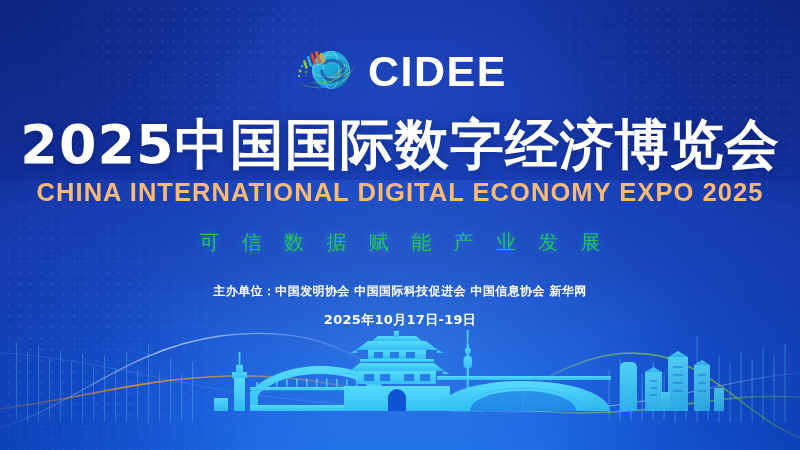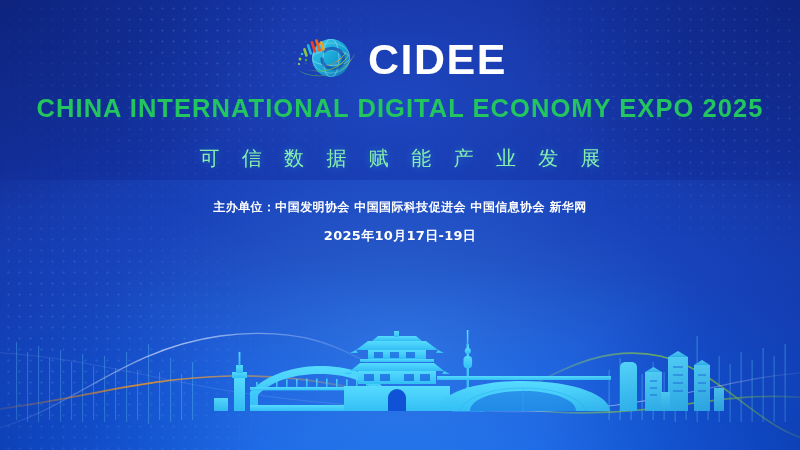--- a/index.html
+++ b/index.html
@@ -94,21 +94,21 @@
   
   .content {
     position: absolute;
     inset: 0;
     display: flex;
     flex-direction: column;
     align-items: center;
   }
 
   .logo-row {
-    margin-top: 30px;
+    margin-top: 42px;
     display: flex;
     align-items: center;
     gap: 9px;
     height: 58px;
   }
   .logo-mark {
     width: 66px;
     height: 56px;
     display: block;
   }
@@ -130,31 +130,31 @@
     line-height: 1.02;
     white-space: nowrap;
     text-shadow: 0 2px 10px rgba(4,20,90,0.45);
     font-family: "DejaVu Sans", "Liberation Sans", sans-serif;
   }
 
   .title-en {
     margin-top: 6px;
     font-size: 25.5px;
     font-weight: 600;
-    color: #22c55e;
+    color: #fdba74;
     letter-spacing: 1.05px;
     white-space: nowrap;
     font-family: "Liberation Sans", "DejaVu Sans", sans-serif;
   }
 
   .slogan {
     margin-top: 22px;
     font-size: 20px;
     font-weight: 500;
-    color: #86efac;
+    color: #22c55e;
     letter-spacing: 8px;
     text-indent: 8px;
     white-space: nowrap;
     text-shadow: 0 0 10px rgba(60,210,250,0.35);
     font-family: "DejaVu Sans", "Liberation Sans", sans-serif;
   }
 
   .organizers {
     margin-top: 27px;
     font-size: 12px;
@@ -456,20 +456,21 @@
           <rect x="28" y="10" width="2.6" height="10" rx="1.2" fill="#f7a01c" transform="rotate(-18 29 15)"></rect>
           <circle cx="7" cy="28" r="1.5" fill="#8cc63f"></circle>
           <circle cx="9" cy="23" r="1.3" fill="#2bb3e0"></circle>
           <circle cx="13" cy="29" r="1.2" fill="#4cae3f"></circle>
           <circle cx="6" cy="33" r="1.1" fill="#b6d94a"></circle>
         </g>
       </svg>
       <span class="logo-word">CIDEE</span>
     </div>
 
+    <div class="title-cn">2025中国国际数字经济博览会</div>
     <div class="title-en">CHINA INTERNATIONAL DIGITAL ECONOMY EXPO 2025</div>
     <div class="slogan">可 信 数 据 赋 能 产 业 发 展</div>
     <div class="organizers">主办单位：中国发明协会  中国国际科技促进会  中国信息协会  新华网</div>
 
     <div class="datebar">
       <span>2025年10月17日-19日</span>
     </div>
 
   </div>
 </div>

